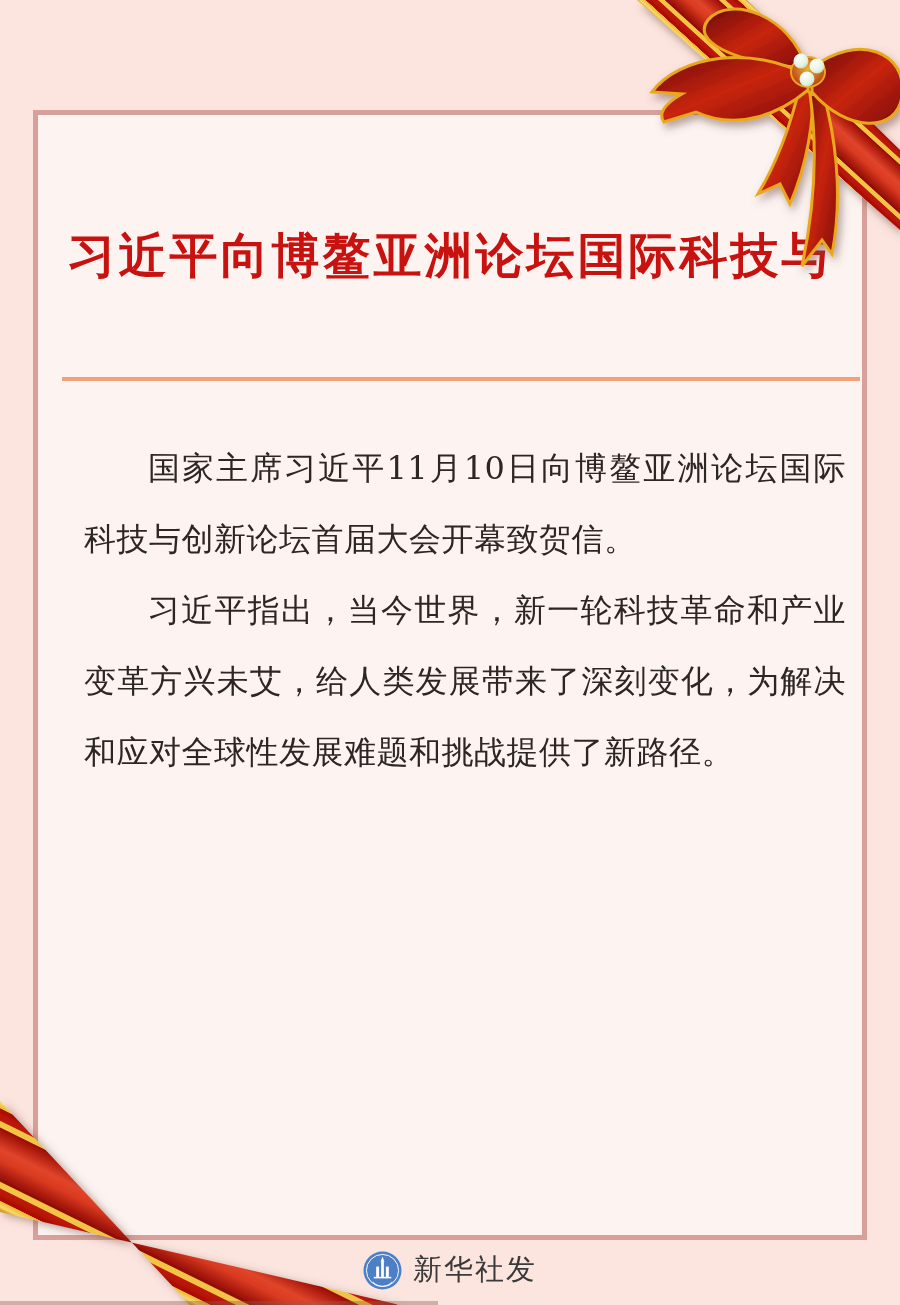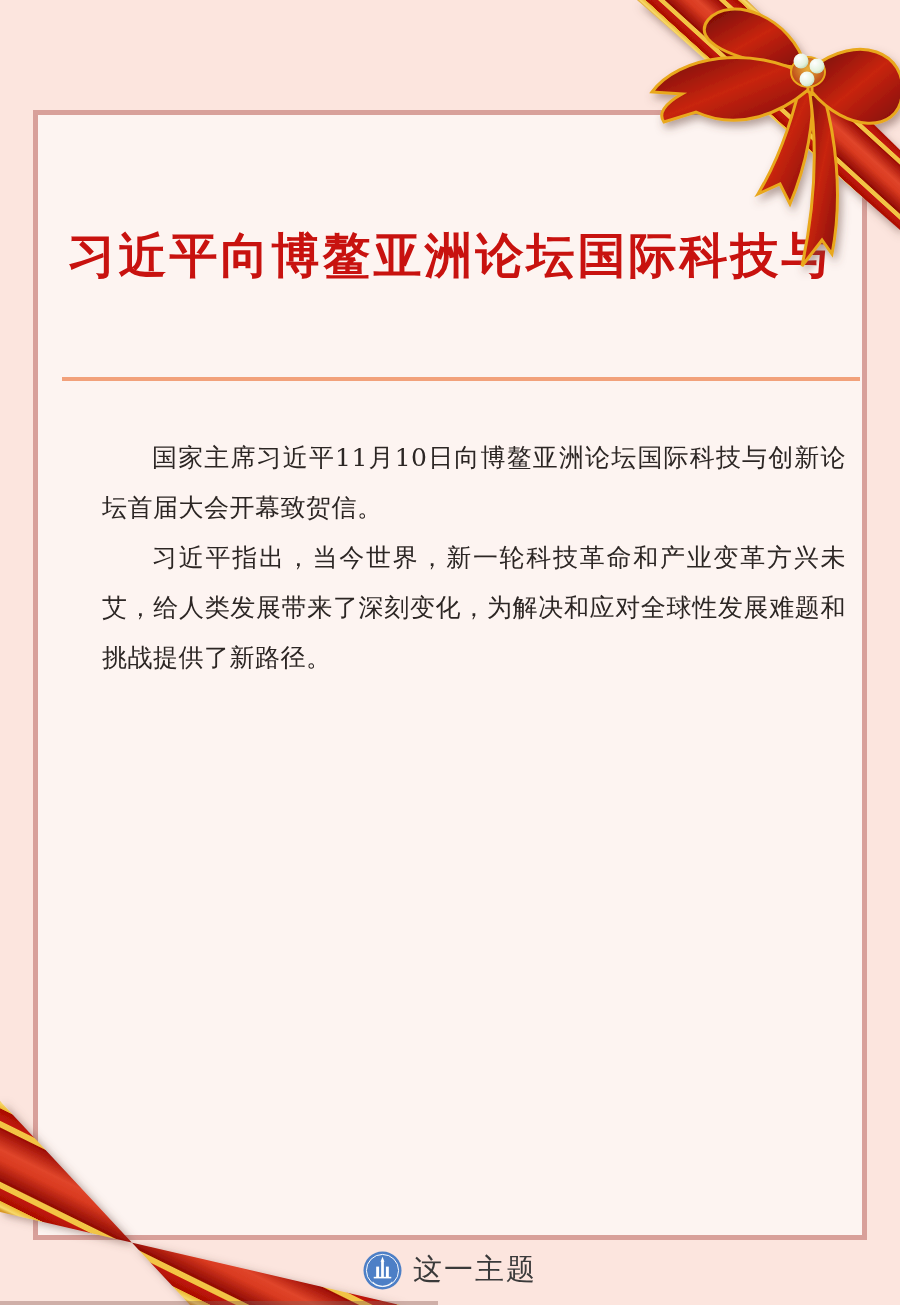--- a/index.html
+++ b/index.html
@@ -36,26 +36,25 @@
     width: 798px; height: 4px;
     background: #f2a17b;
   }
   .article {
     position: absolute;
     left: 46px; top: 318px;
     width: 762px;
     color: #2c2624;
   }
   .article p {
-    font-size: 25px;
-    line-height: 50px;
+    font-size: 32px;
+    line-height: 71px;
     text-align: justify;
     text-indent: 2em;
     letter-spacing: 0.5px;
-    margin-left: 18px;
   }
   .footer {
     position: absolute;
     left: 0; top: 1250px;
     width: 100%;
     display: flex;
     align-items: center;
     justify-content: center;
     gap: 11px;
   }
@@ -188,14 +187,14 @@
   <svg class="logo-svg" viewBox="0 0 40 40" xmlns="http://www.w3.org/2000/svg">
     <circle cx="20" cy="20" r="19.5" fill="#4d7fc6"></circle>
     <circle cx="20" cy="20" r="16.5" fill="none" stroke="#ffffff" stroke-width="1"></circle>
     <path d="M20,6 L22,11 L18,11 Z" fill="#ffffff"></path>
     <rect x="18.6" y="10" width="2.8" height="17" fill="#ffffff"></rect>
     <rect x="13.5" y="16" width="3" height="11" fill="#ffffff"></rect>
     <rect x="23.5" y="16" width="3" height="11" fill="#ffffff"></rect>
     <rect x="11" y="26.5" width="18" height="1.6" fill="#ffffff"></rect>
     <path d="M10,31 A13 13 0 0 0 30,31 L30,32.5 A14 14 0 0 1 10,32.5 Z" fill="#ffffff" opacity="0.85"></path>
   </svg>
-  <span class="credit">这一主题</span>
+  <span class="credit">新华社发</span>
 </div>
 
 </body></html>

